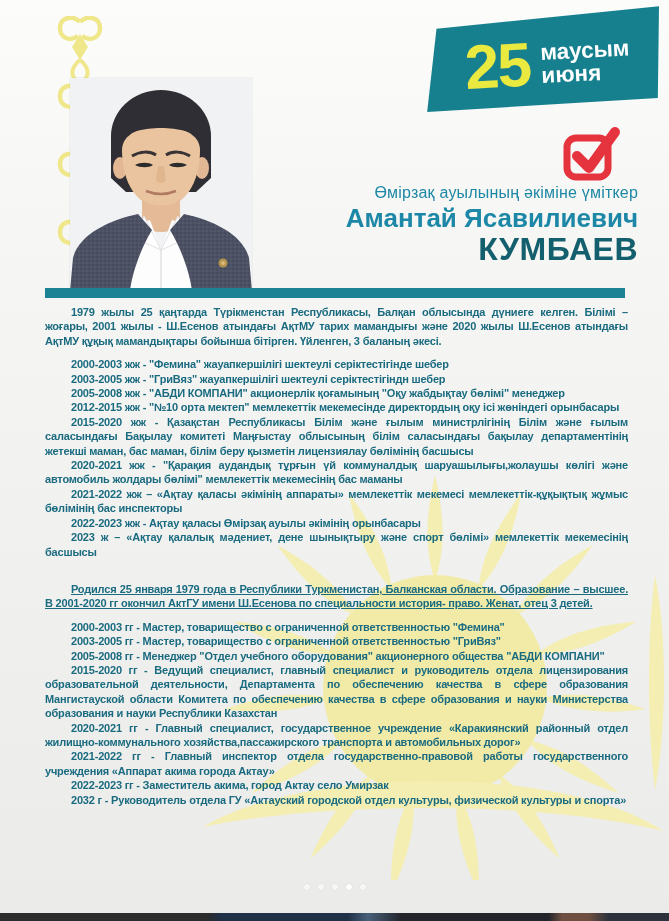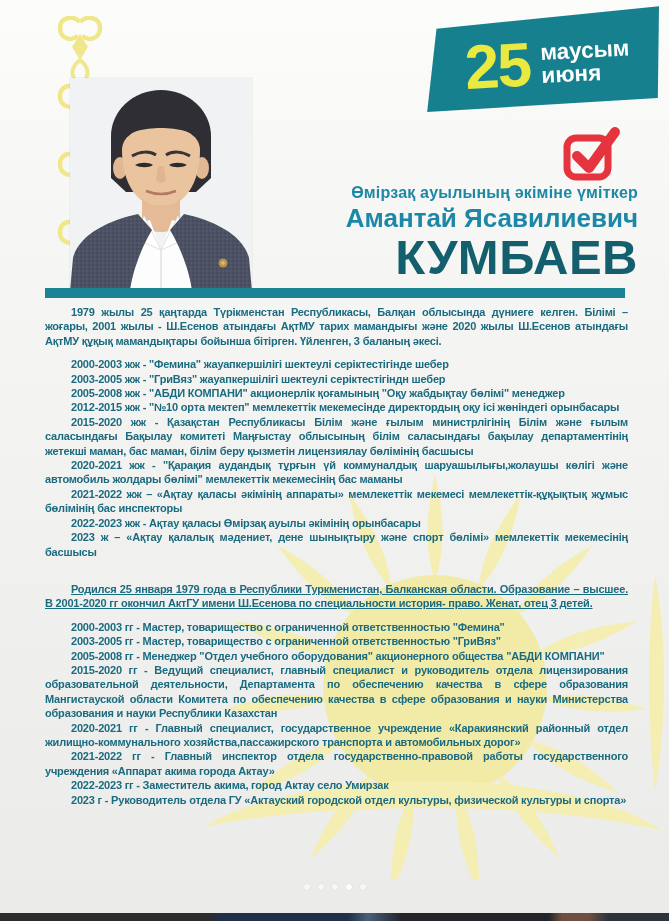--- a/index.html
+++ b/index.html
@@ -30,23 +30,23 @@
     padding:34px 0 0 38px;
   }
   .banner-day{
     font-size:62px;font-weight:bold;color:#e9e93f;line-height:0.85;letter-spacing:-2px;
   }
   .banner-months{color:#ffffff;font-weight:bold;font-size:22.5px;line-height:1.05;}
   
   .checkbox{position:absolute;left:560px;top:120px;z-index:2;}
   
   .header{position:absolute;right:31px;top:184px;text-align:right;z-index:2;white-space:nowrap;}
-  .position-line{font-size:16px;font-weight:bold;color:#1d88a5;letter-spacing:0.2px;}
+  .position-line{font-size:16px;font-weight:normal;color:#1d88a5;letter-spacing:0.2px;}
   .name-line{font-size:26px;font-weight:bold;color:#1c87a6;line-height:1.0;margin-top:3px;}
-  .surname-line{font-size:49px;font-weight:bold;color:#145f6d;line-height:1.0;margin-top:2px;letter-spacing:0.5px;text-align:right;}
+  .surname-line{font-size:32px;font-weight:bold;color:#145f6d;line-height:1.0;margin-top:2px;letter-spacing:0.5px;text-align:right;}
   .divider{position:absolute;left:45px;top:288px;width:580px;height:10px;background:#1b8394;z-index:2;}
   
   .bio{
     position:absolute;left:45px;top:305px;width:583px;z-index:2;
     font-size:11px;font-weight:bold;color:#1a6b80;
     line-height:14.4px;letter-spacing:-0.2px;text-align:justify;
   }
   .bio p{margin:0;text-indent:26px;}
   .bio p.mt-sm{margin-top:9px;}
   .bio p.mt-lg{margin-top:23px;text-decoration:underline;}
@@ -196,21 +196,21 @@
     <p>2022-2023 жж - Ақтау қаласы Өмірзақ ауылы әкімінің орынбасары</p>
     <p>2023 ж – «Ақтау қалалық мәдениет, дене шынықтыру және спорт бөлімі» мемлекеттік мекемесінің басшысы</p>
     <p class="mt-lg">Родился 25 января 1979 года в Республики Туркменистан, Балканская области. Образование – высшее. В 2001-2020 гг окончил АктГУ имени Ш.Есенова по специальности история- право. Женат, отец 3 детей.</p>
     <p class="mt-sm">2000-2003 гг - Мастер, товарищество с ограниченной ответственностью "Фемина"</p>
     <p>2003-2005 гг - Мастер, товарищество с ограниченной ответственностью "ГриВяз"</p>
     <p>2005-2008 гг - Менеджер "Отдел учебного оборудования" акционерного общества "АБДИ КОМПАНИ"</p>
     <p>2015-2020 гг - Ведущий специалист, главный специалист и руководитель отдела лицензирования образовательной деятельности, Департамента по обеспечению качества в сфере образования Мангистауской области Комитета по обеспечению качества в сфере образования и науки Министерства образования и науки Республики Казахстан</p>
     <p>2020-2021 гг - Главный специалист, государственное учреждение «Каракиянский районный отдел жилищно-коммунального хозяйства,пассажирского транспорта и автомобильных дорог»</p>
     <p>2021-2022 гг - Главный инспектор отдела государственно-правовой работы государственного учреждения «Аппарат акима города Актау»</p>
     <p>2022-2023 гг - Заместитель акима, город Актау село Умирзак</p>
-    <p>2023 г - Руководитель отдела ГУ «Актауский городской отдел культуры, физической культуры и спорта»</p>
+    <p>2032 г - Руководитель отдела ГУ «Актауский городской отдел культуры, физической культуры и спорта»</p>
   </div>
 
   <div class="dots">
     <span class="dot"></span>
     <span class="dot"></span>
     <span class="dot"></span>
     <span class="dot active"></span>
     <span class="dot"></span>
   </div>
 

